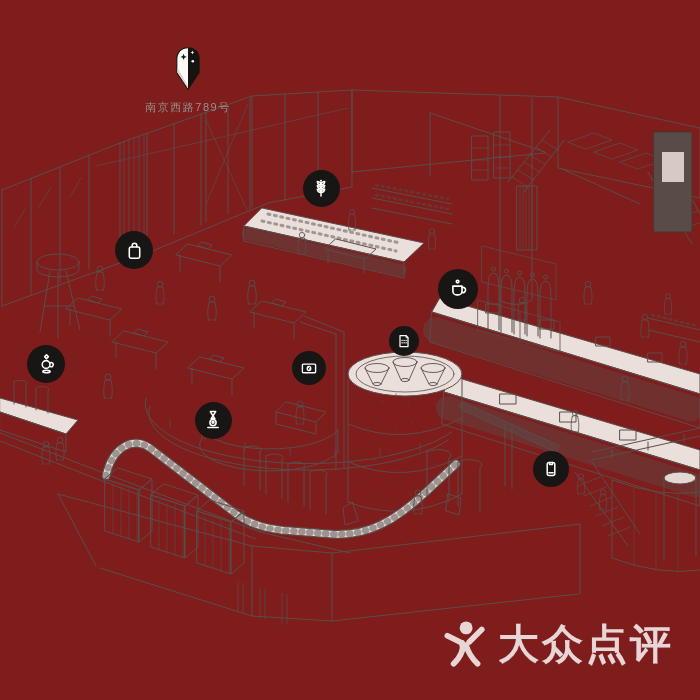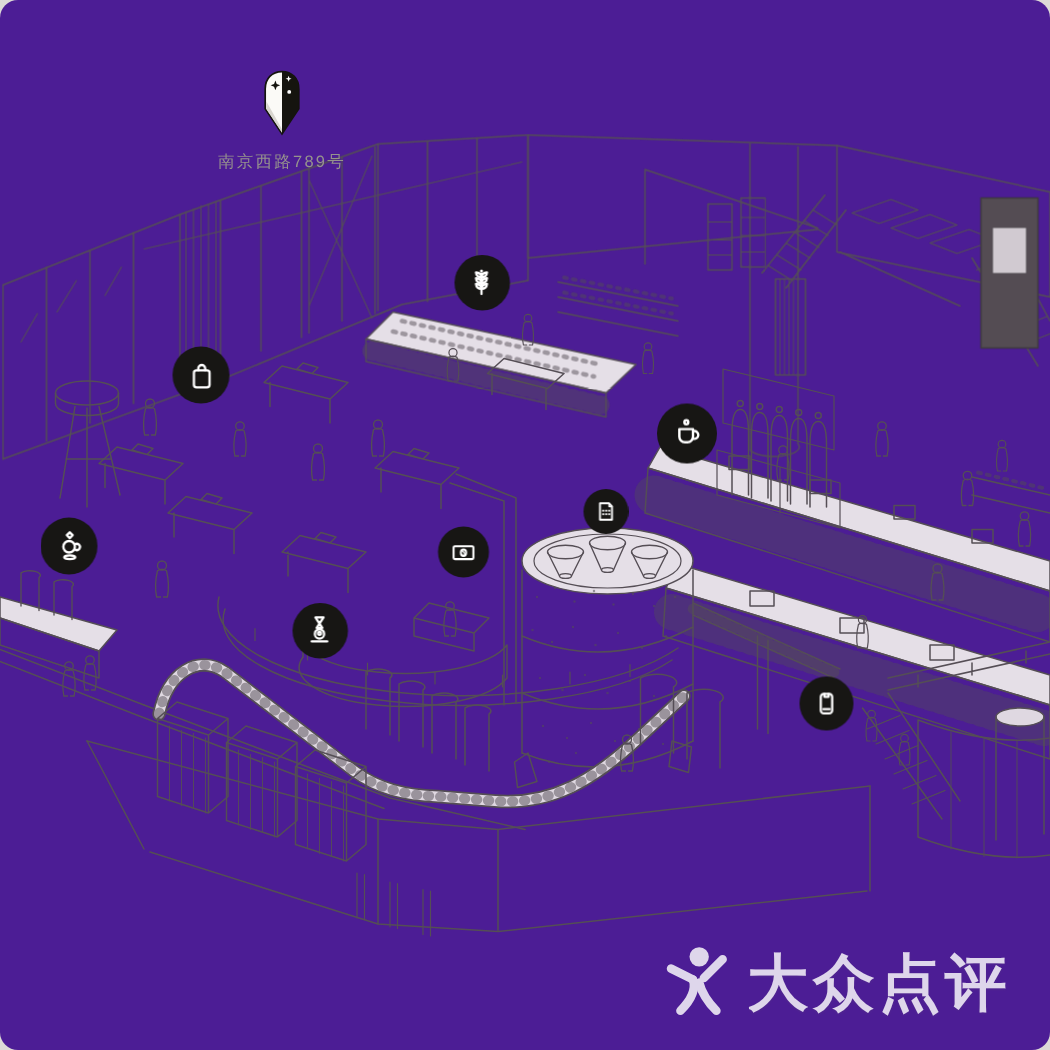--- a/index.html
+++ b/index.html
@@ -1,39 +1,38 @@
 <!DOCTYPE html>
 <html><head>
 <meta charset="utf-8">
 <style>
   html,body{margin:0;padding:0;background:#dcdad7;}
   .stage{
     position:relative;width:700px;height:700px;margin:0 auto;
-    background:#4c1d95;overflow:hidden;
+    background:#7f1d1d;overflow:hidden;
     font-family:"Liberation Sans", sans-serif;
-    border-radius:12px;
   }
   .stage svg.scene{position:absolute;inset:0;display:block;}
   
   .entrance{position:absolute;text-align:center;pointer-events:none;}
   .entrance .pin{display:inline-block;cursor:pointer;pointer-events:auto;}
   .entrance .addr{
     margin-top:4px;font-size:11px;line-height:1.55;color:#96938d;
     letter-spacing:1.5px;white-space:nowrap;
   }
   
   .marker{
     position:absolute;border-radius:50%;
     display:flex;align-items:center;justify-content:center;
     cursor:pointer;box-sizing:border-box;
   }
   .marker svg{display:block;}
   
   .watermark{
-    position:absolute;right:26px;bottom:17px;
+    position:absolute;right:26px;bottom:28px;
     display:flex;align-items:center;gap:10px;
     opacity:.82;pointer-events:none;
   }
   .watermark .brand{
     font-size:41px;font-weight:bold;color:#ffffff;letter-spacing:3px;
     text-shadow:0 1px 2px rgba(120,115,108,.18);
     font-family:"Liberation Sans", sans-serif;
   }
 </style>
 </head>

